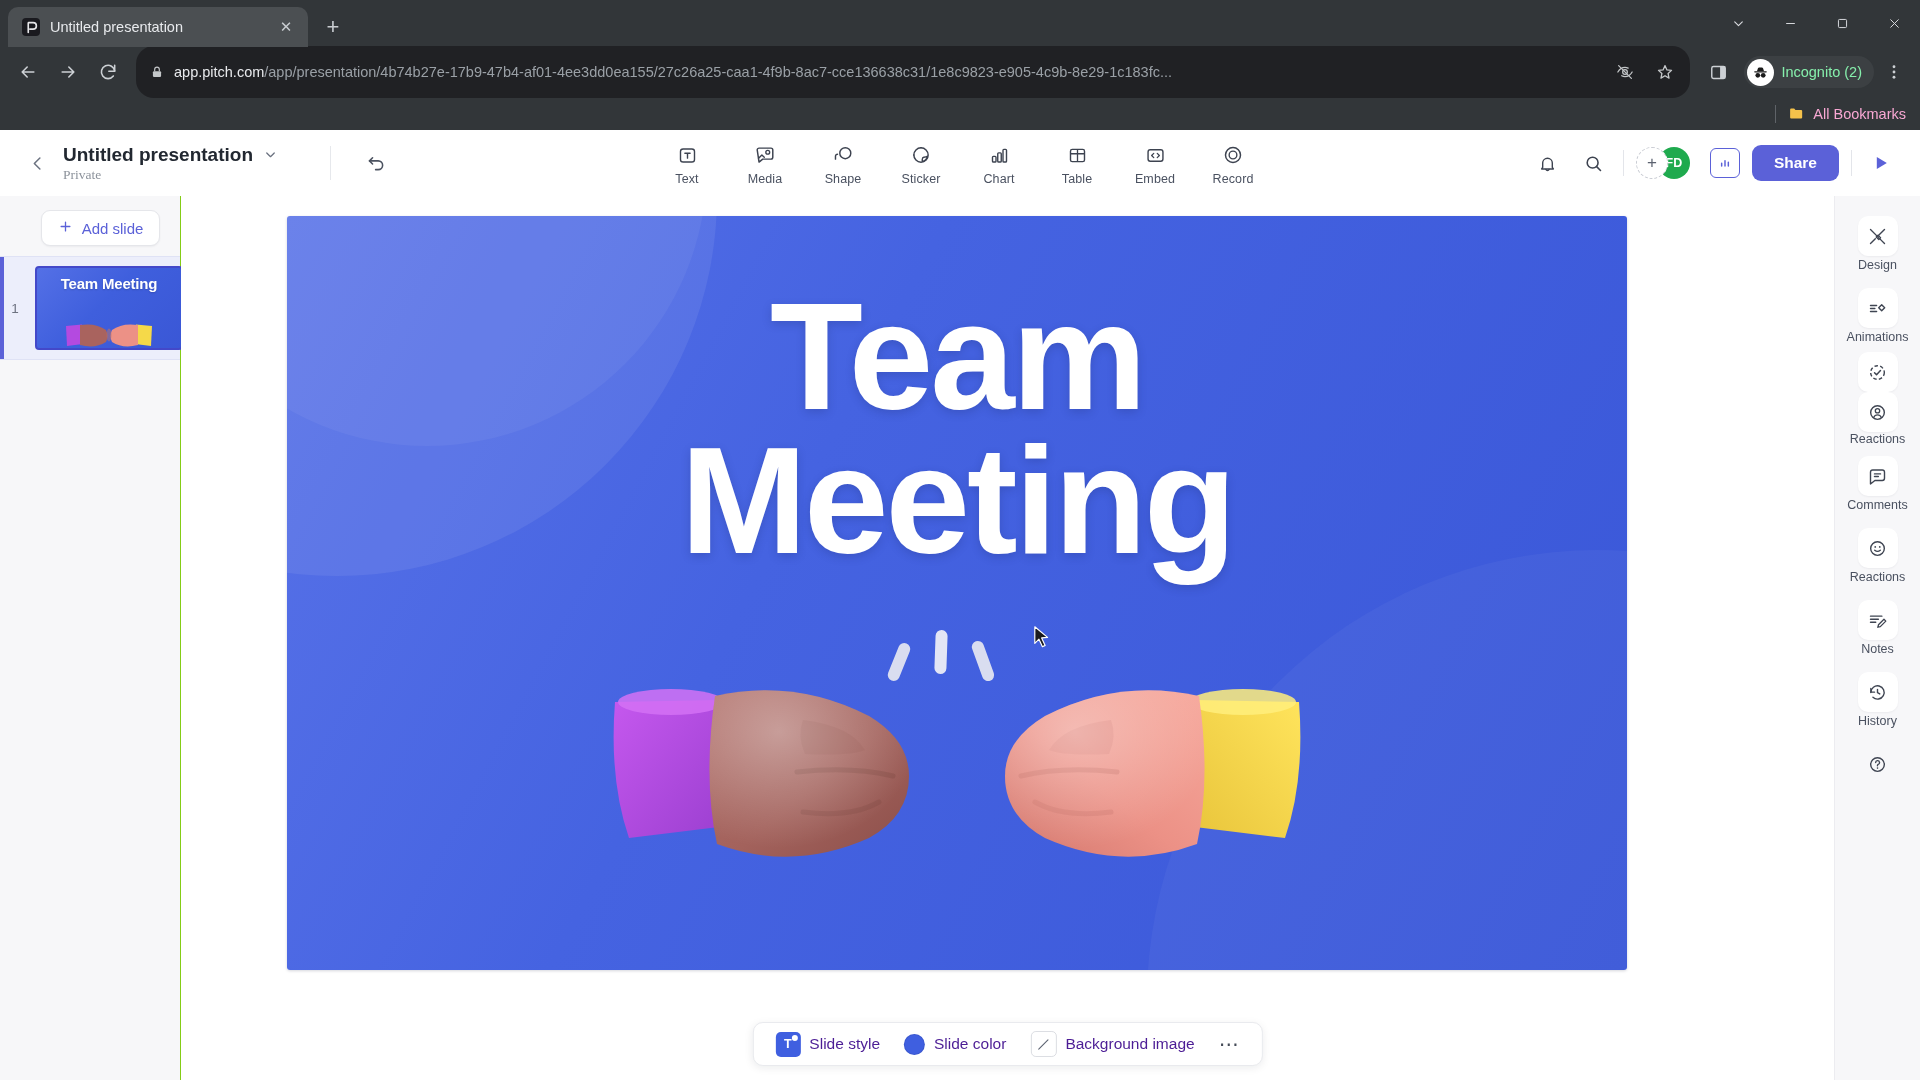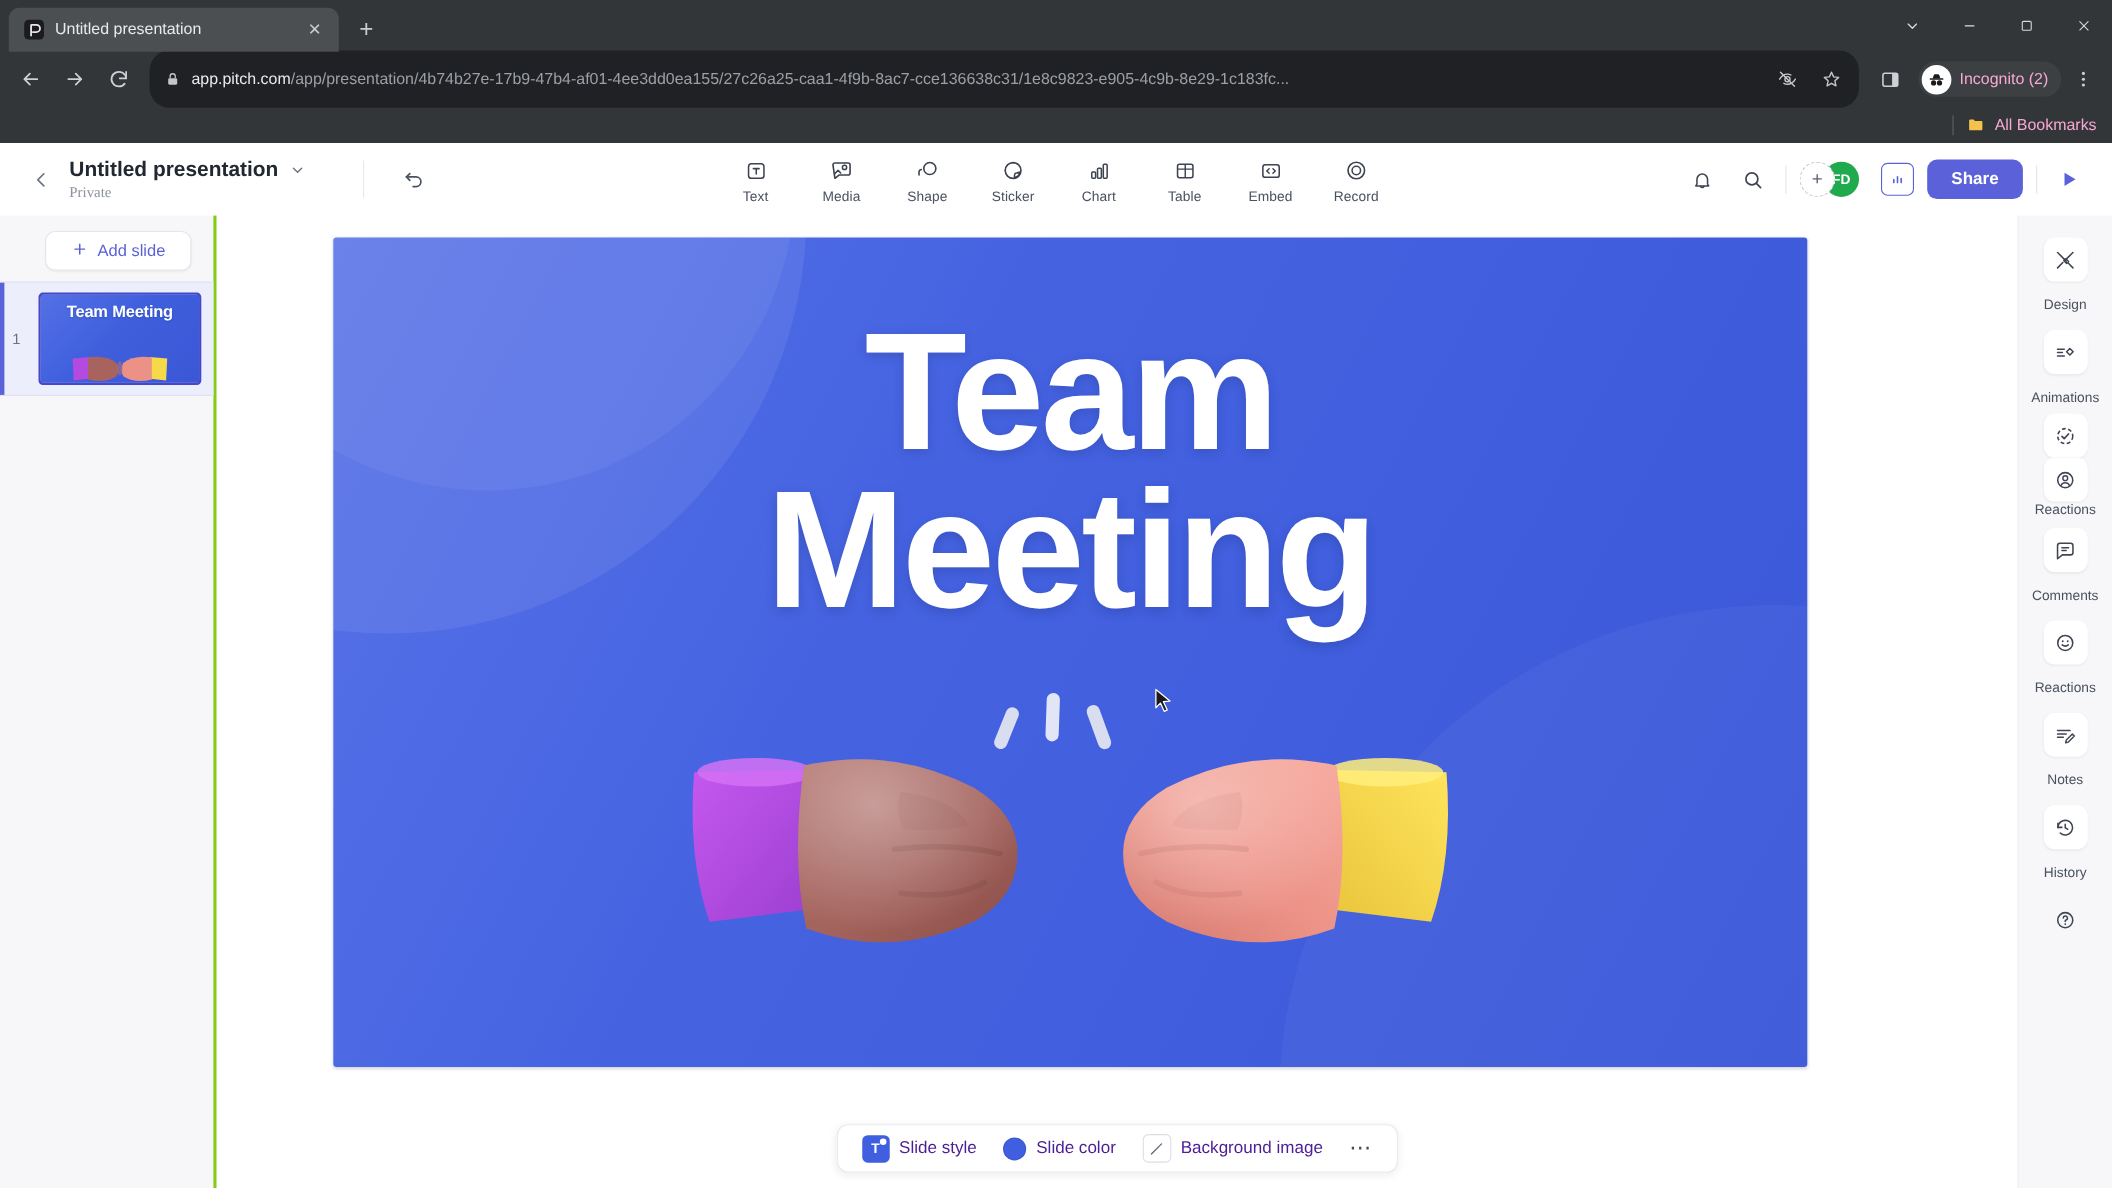--- a/index.html
+++ b/index.html
@@ -128,21 +128,21 @@
     padding: 0 12px 0 3px;
     margin-left: 4px;
     flex: 0 0 auto;
   }
   .incognito-avatar {
     width: 27px; height: 27px;
     border-radius: 50%;
     background: #ffffff;
     display:flex; align-items:center; justify-content:center;
   }
-  .profile-label { color:#f9a8d4; font-size:14.5px; white-space:nowrap;text-align:center; }
+  .profile-label { color:#86efac; font-size:14.5px; white-space:nowrap;text-align:center; }
   .kebab {
     width: 32px; height: 36px;
     display:flex; align-items:center; justify-content:center;
     color:#cdd1d5; flex:0 0 auto;
   }
 
   
   .bookmarks-row {
     height: 33px;
     display:flex;
@@ -255,23 +255,23 @@
 
   
   .main {
     position:absolute;
     top: 66px; left:0; right:0; bottom:0;
     display:flex;
   }
 
   
   .slides-panel {
-    width: 197px;
+    width: 181px;
     background: #f7f7f9;
-    border-right: 3px solid #84cc16;
+    border-right: 1px solid #84cc16;
     position:relative;
     flex: 0 0 auto;
   }
   .addslide-wrap { padding: 14px 20px 10px 41px; }
   .add-slide-btn {
     height: 36px;
     background:#ffffff;
     border:1px solid #e5e6ea;
     border-radius: 9px;
     display:flex;align-items:center;justify-content:center;gap:9px;
@@ -405,21 +405,21 @@
     display:flex;
     flex-direction:column;
     align-items:center;
     padding-top: 12px;
     gap: 2px;
     flex:0 0 auto;
   }
   .rail-item {
     width:72px;
     display:flex;flex-direction:column;align-items:center;
-    gap:14px;
+    gap:2px;
     padding: 8px 0 6px;
   }
   .rail-ico {
     width:40px;height:40px;border-radius:10px;background:#ffffff;
     display:flex;align-items:center;justify-content:center;color:#3f4552;
     box-shadow:0 1px 2px rgba(16,24,40,.05);
   }
   .rail-ico.bare { background:transparent; box-shadow:none; }
   .rail-label { font-size:12.5px; color:#4a5160; }
   .rail-group { display:flex;flex-direction:column;align-items:center;gap:0; }

